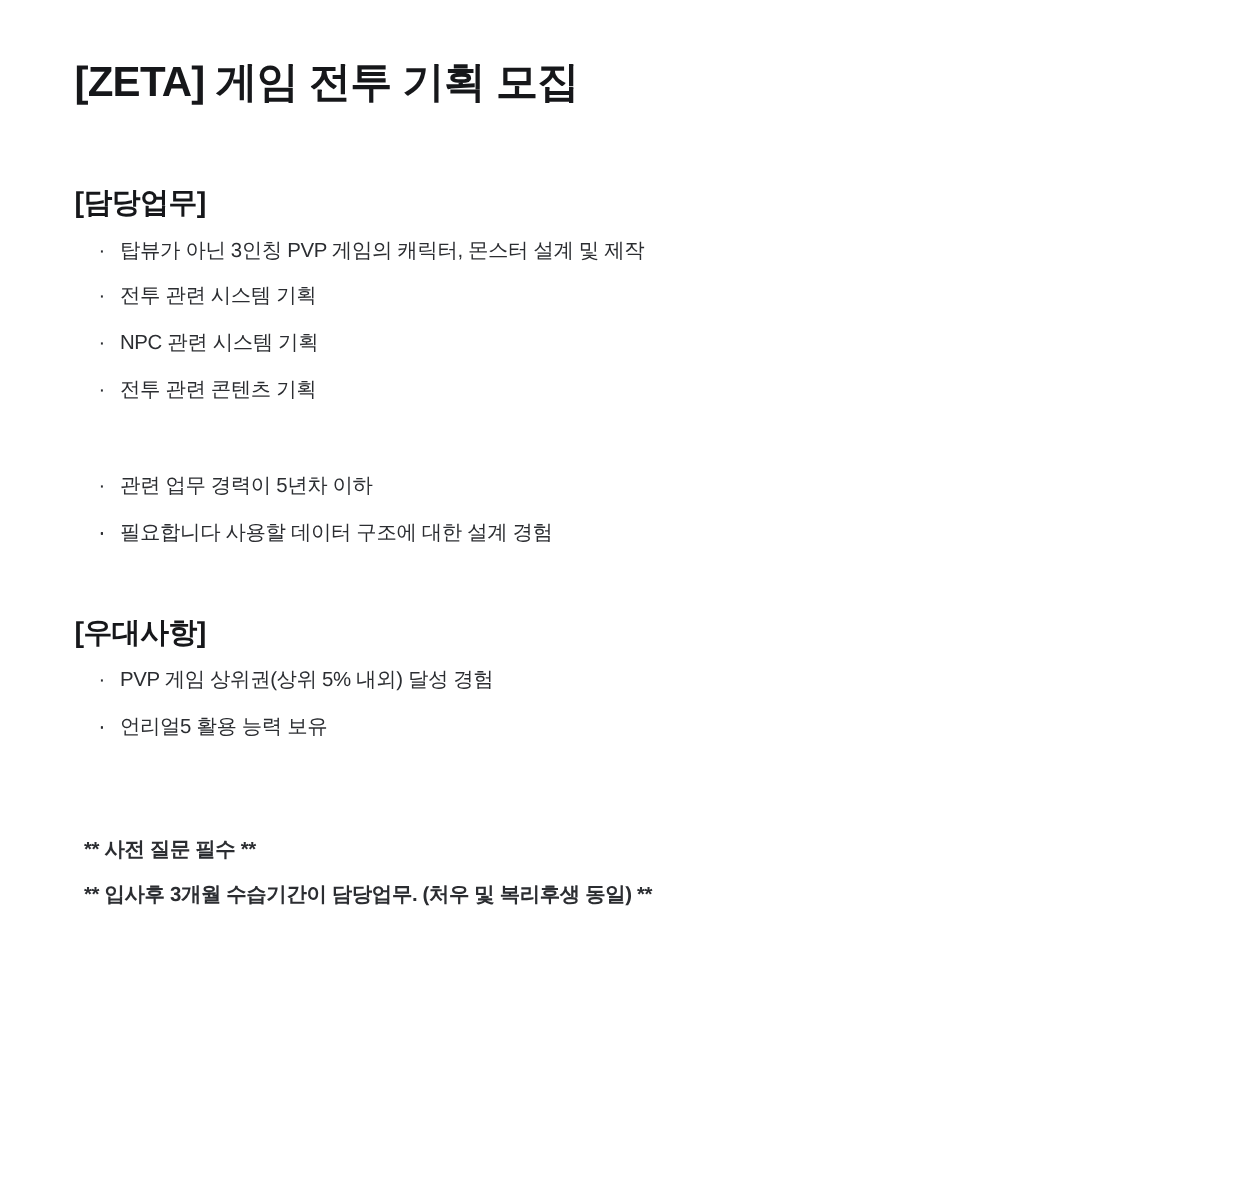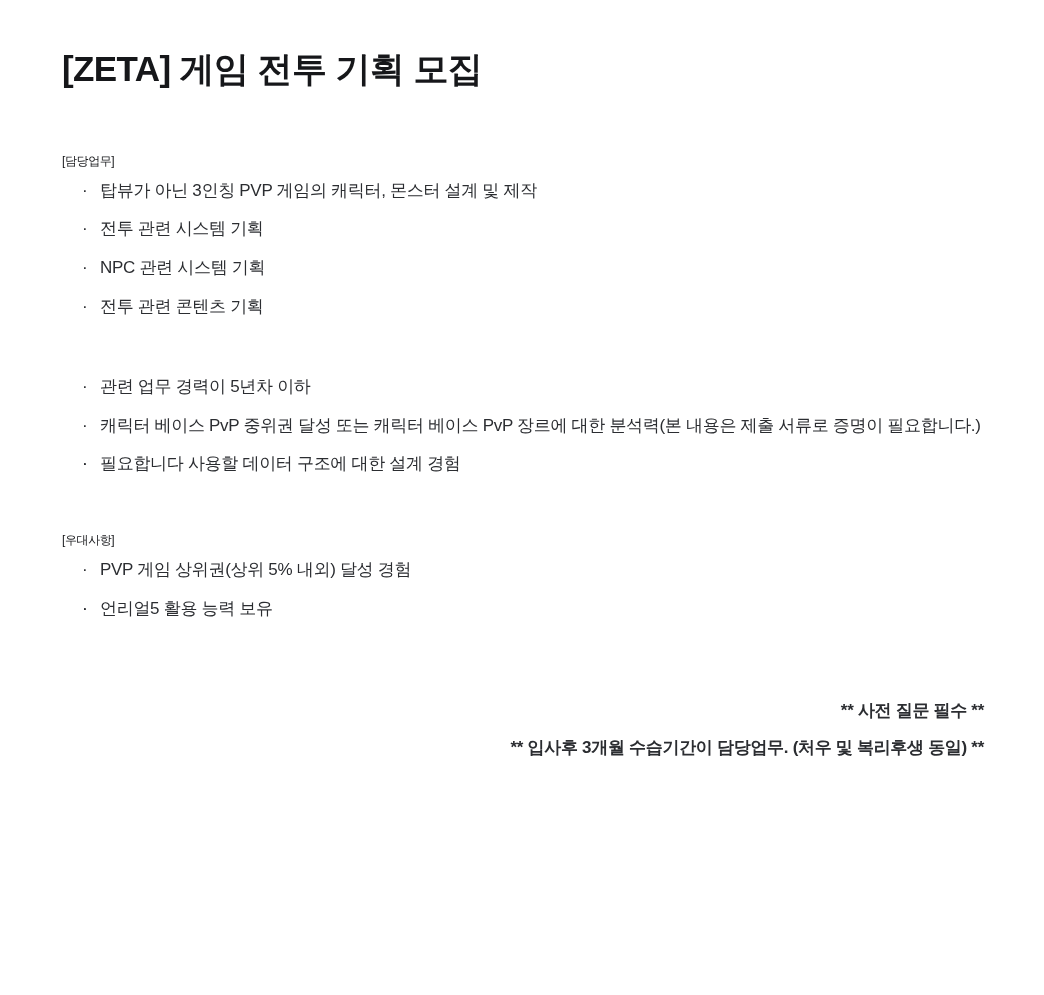--- a/index.html
+++ b/index.html
@@ -27,22 +27,22 @@
     letter-spacing: -0.6px;
     color: #16171a;
     margin: 0;
     padding-top: 16px;
     line-height: 1.3;
   }
   .section {
     margin-top: 34px;
   }
   .section-heading {
-    font-size: 12px;
-    font-weight: 400;
+    font-size: 24px;
+    font-weight: 700;
     color: #16171a;
     letter-spacing: -0.4px;
     margin: 0 0 8px 0;
     line-height: 1.5;
   }
   ul.bullets {
     list-style: none;
     margin: 0;
     padding: 0 0 0 18px;
   }
@@ -72,21 +72,20 @@
   .notes {
     margin-top: 76px;
   }
   .note-line {
     font-size: 17px;
     font-weight: 700;
     color: #2b2d31;
     letter-spacing: -0.3px;
     line-height: 1.5;
     margin: 0 0 12px 8px;
-    text-align: right;
   }
   .note-line:last-child { margin-bottom: 0; }
 </style>
 </head>
 <body>
 
 <div class="page">
 
   <h1 class="doc-title">[ZETA] 게임 전투 기획 모집</h1>
 
@@ -113,21 +112,20 @@
   </div>
 
   <div class="section required">
     <ul class="bullets">
       <li>
         <span class="dot">·</span>
         <span>관련 업무 경력이 5년차 이하</span>
       </li>
       <li>
         <span class="dot">·</span>
-        <span>캐릭터 베이스 PvP 중위권 달성 또는 캐릭터 베이스 PvP 장르에 대한 분석력(본 내용은 제출 서류로 증명이 필요합니다.)</span>
       </li>
       <li>
         <span class="dot">·</span>
       </li>
       <li>
         <span class="dot">·</span>
         <span>필요합니다 사용할 데이터 구조에 대한 설계 경험</span>
       </li>
     </ul>
   </div>

